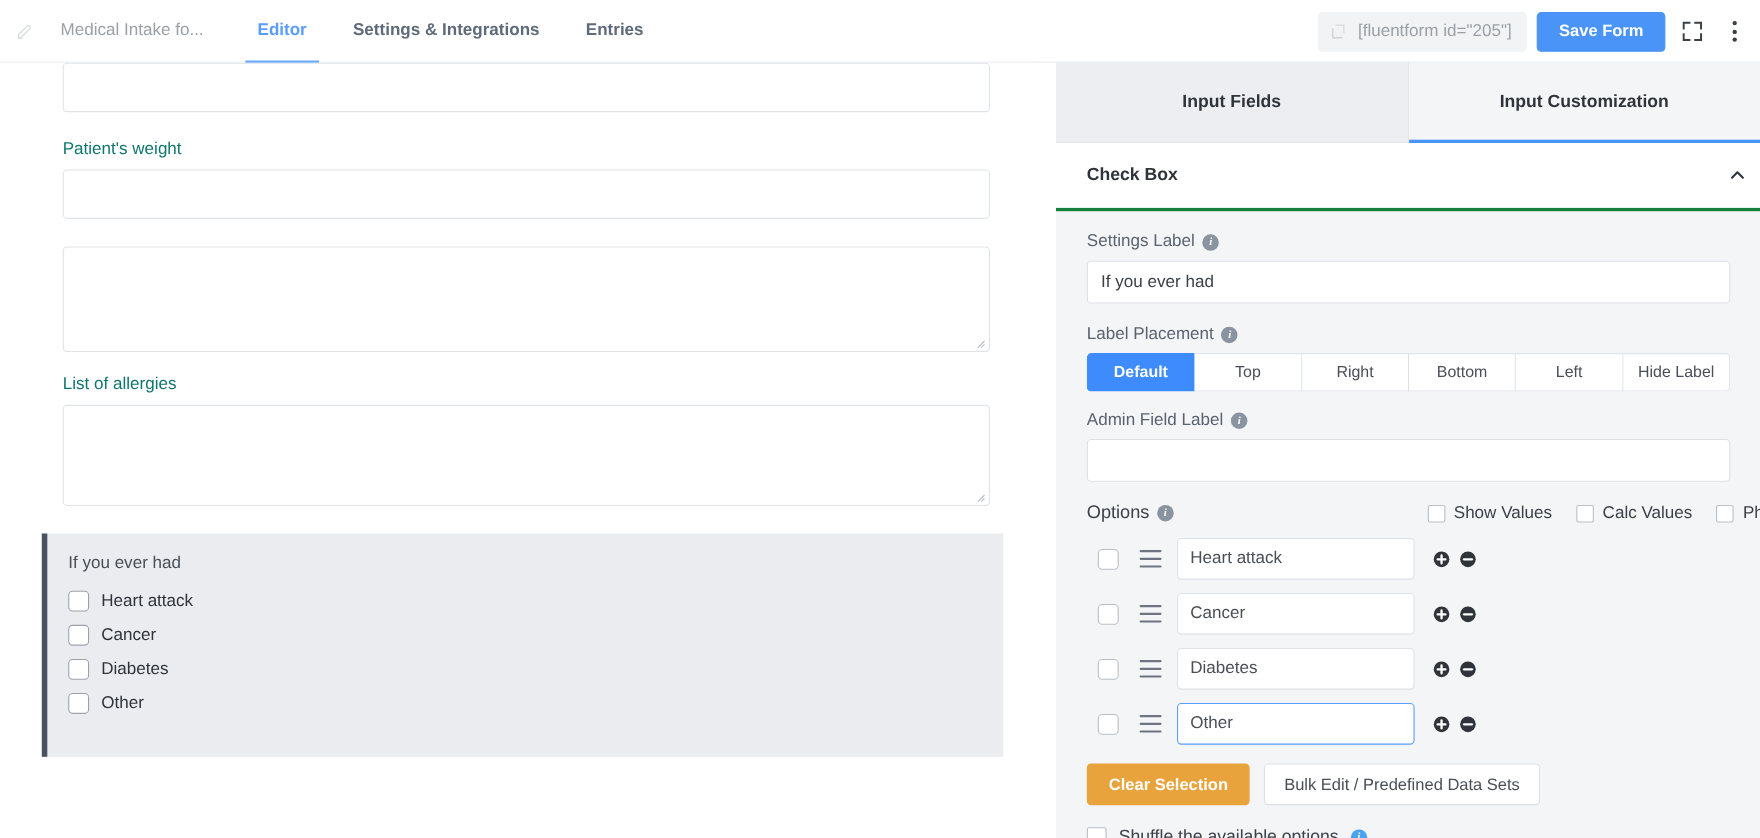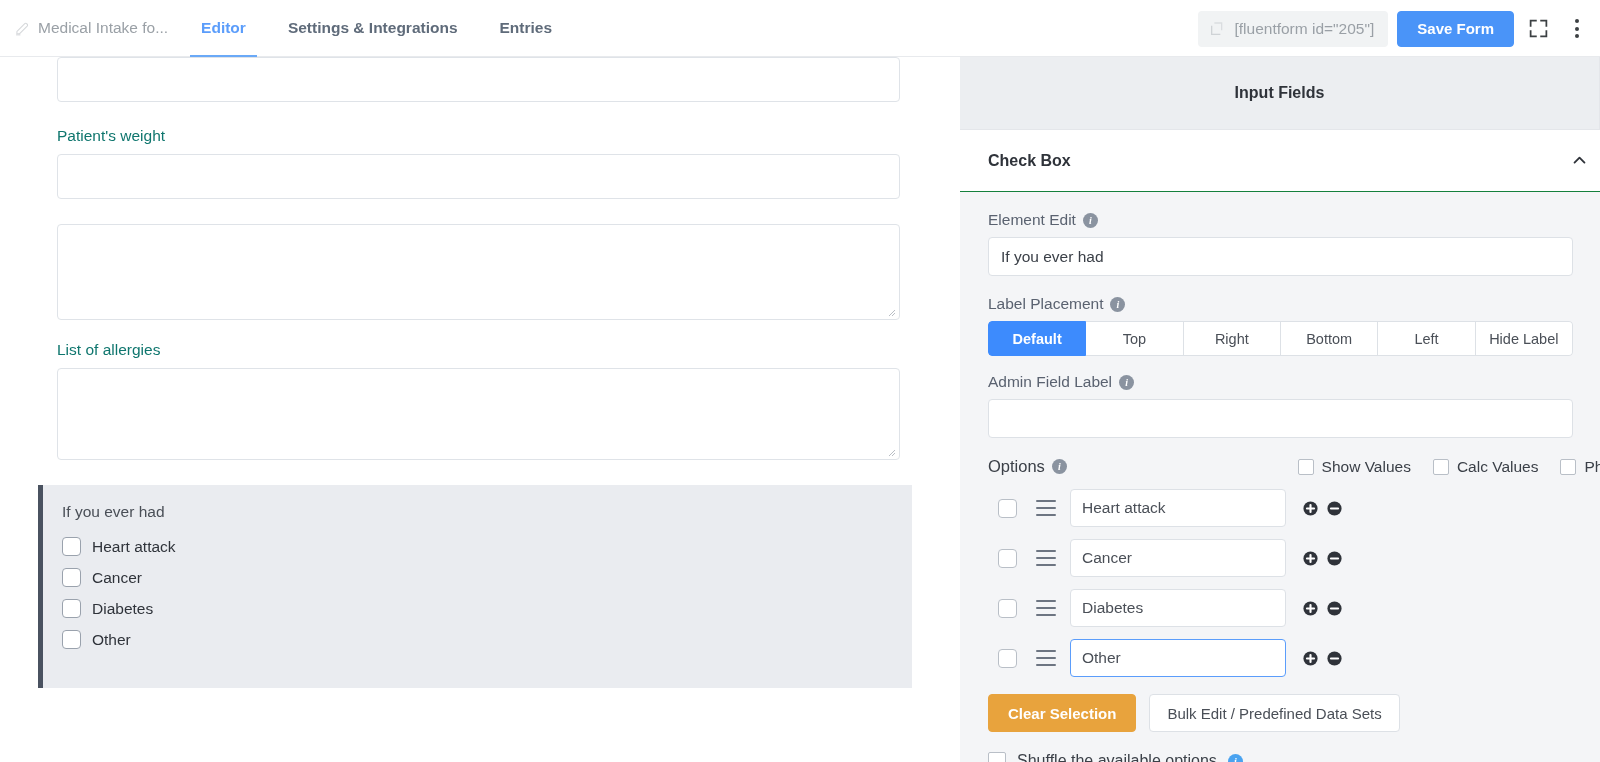--- a/index.html
+++ b/index.html
@@ -19,22 +19,22 @@
     height: 57px;
     background: #ffffff;
     border-bottom: 1px solid #e8eaed;
     display: flex;
     align-items: center;
     padding: 0 10px 0 14px;
   }
   .form-title-wrap {
     display: flex;
     align-items: center;
-    gap: 7px;
-    margin-right: 12px;
+    gap: 24px;
+    margin-right: 28px;
   }
   .pencil-icon { display: block; width: 17px; height: 17px; opacity: .55; }
   .form-title {
     font-size: 15.5px;
     color: #9aa0a6;
     white-space: nowrap;
   }
   .nav-tabs { display: flex; align-items: center; height: 57px; }
   .nav-tab {
     position: relative;
@@ -214,21 +214,21 @@
     height: 3px;
     background: #4a94f8;
   }
   .panel-head {
     height: 62px;
     background: #ffffff;
     display: flex;
     align-items: center;
     justify-content: space-between;
     padding: 0 12px 0 28px;
-    border-bottom: 1px solid #15803d;
+    border-bottom: 3px solid #15803d;
     flex: 0 0 auto;
     cursor: pointer;
   }
   .panel-head-title { font-size: 16px; font-weight: bold; color: #2f333a; }
   .chev { display: block; width: 17px; height: 17px; }
 
   .panel-body {
     padding: 19px 27px 0 28px;
     flex: 1 1 auto;
     overflow: hidden;
@@ -492,34 +492,37 @@
   </div>
 
   <div class="gutter"></div>
 
   <div class="panel">
 
     <div class="panel-tabs">
       <div class="panel-tab inactive">
         <span>Input Fields</span>
       </div>
+      <div class="panel-tab active">
+        <span>Input Customization</span>
+      </div>
     </div>
 
     <div class="panel-head">
       <span class="panel-head-title">Check Box</span>
       <svg class="chev" viewBox="0 0 24 24">
         <path d="M5 15 L12 8 L19 15" fill="none" stroke="#2f333a" stroke-width="2.6" stroke-linecap="round" stroke-linejoin="round"></path>
       </svg>
     </div>
 
     <div class="panel-body">
 
       
       <div class="fld-lbl-row">
-        <span class="fld-lbl">Element Edit</span>
+        <span class="fld-lbl">Settings Label</span>
         <span class="info">i</span>
       </div>
       <input class="p-input" type="text" value="If you ever had" style="">
 
       
       <div class="fld-lbl-row mt18">
         <span class="fld-lbl">Label Placement</span>
         <span class="info">i</span>
       </div>
       <div class="seg">

